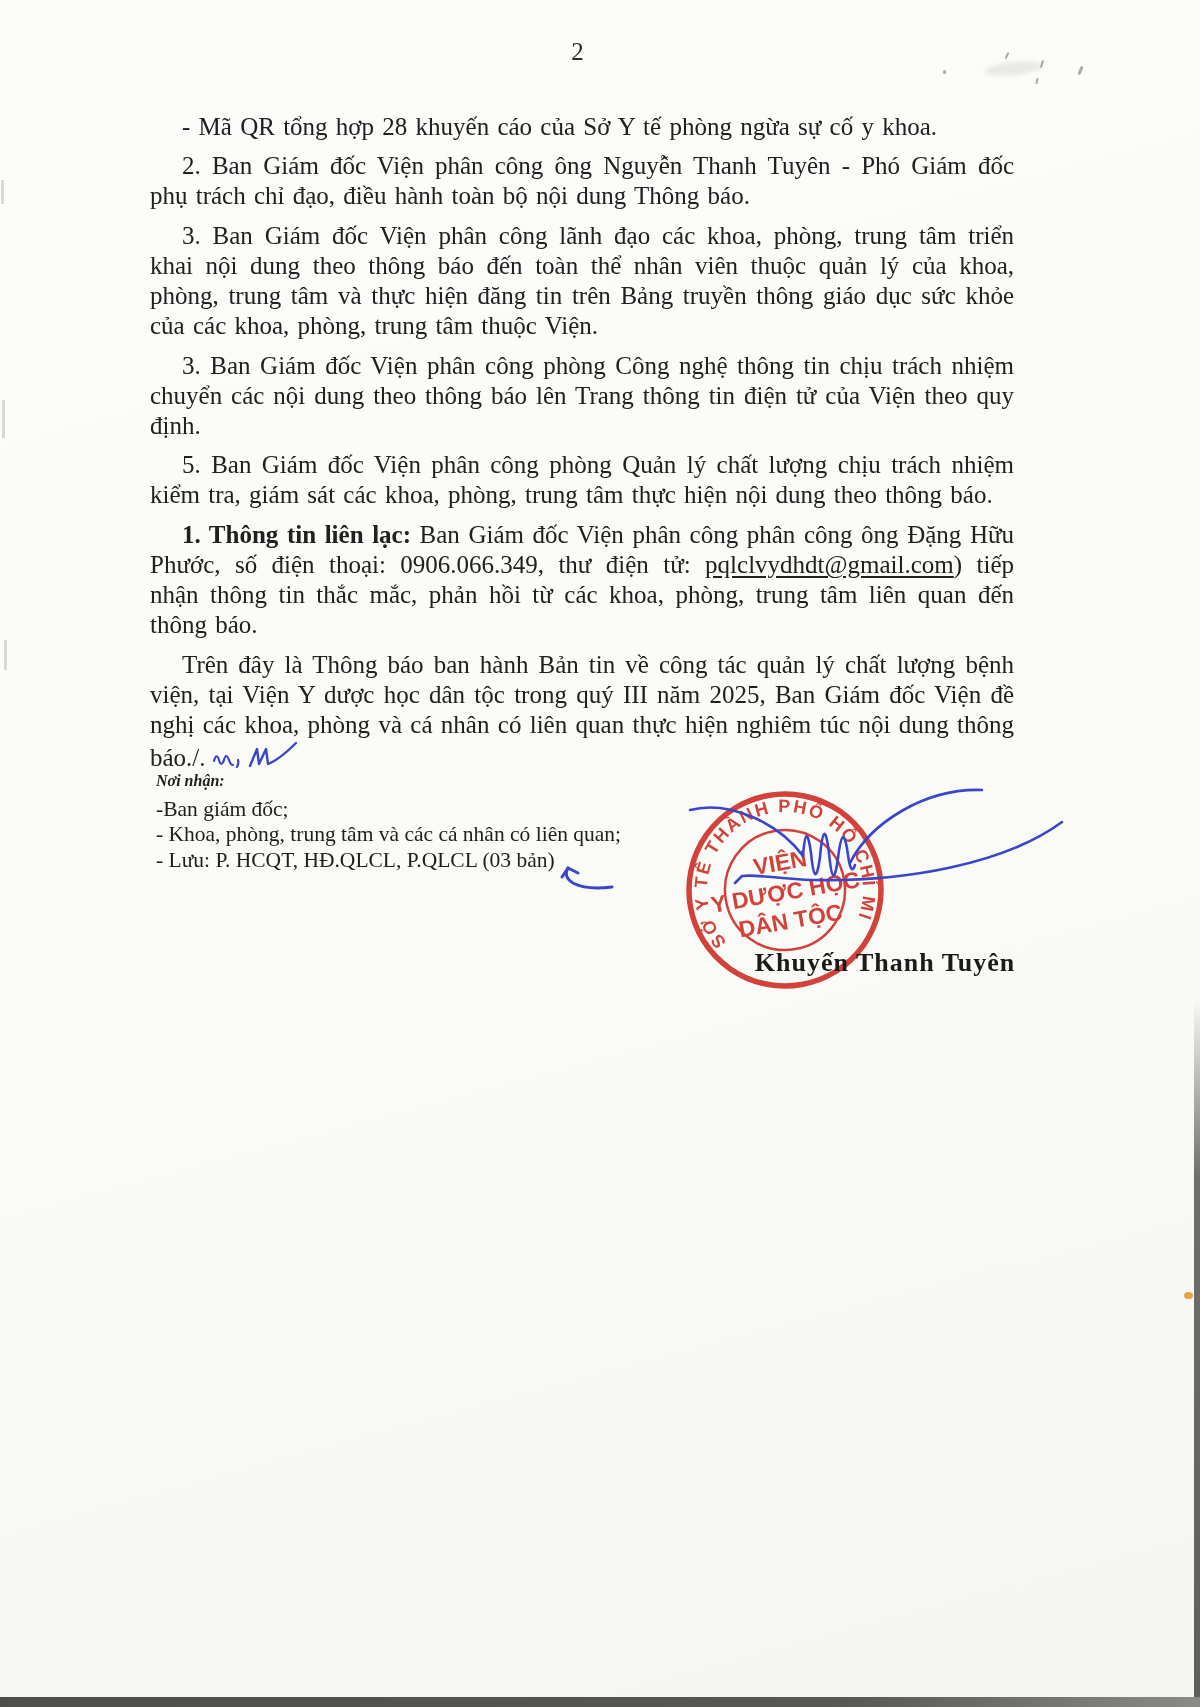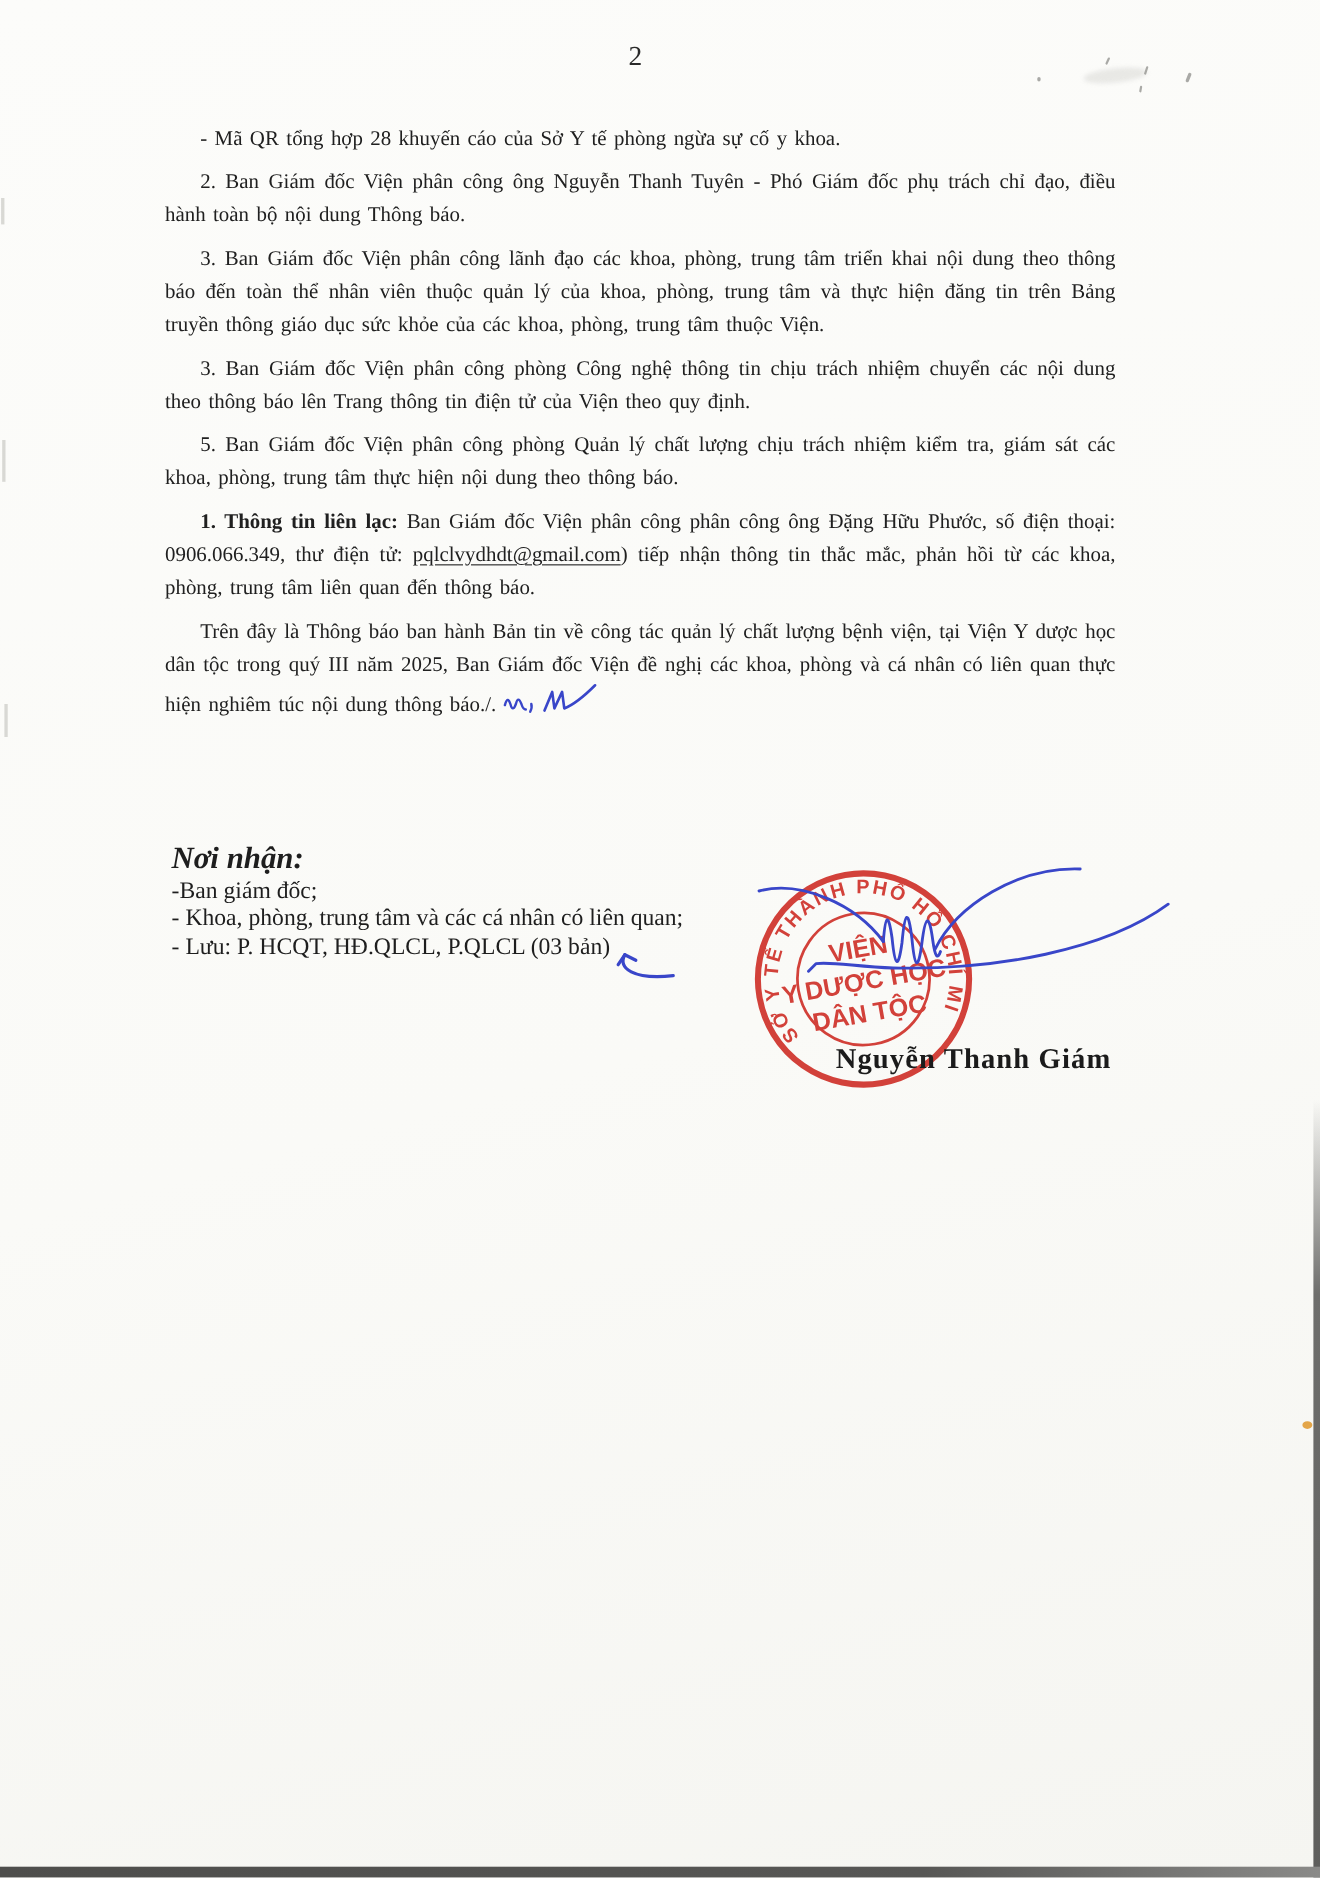--- a/index.html
+++ b/index.html
@@ -12,32 +12,32 @@
     font-family:"Liberation Serif","DejaVu Serif",serif;
     color:#222;
   }
   .pagenum{
     position:absolute;top:38px;left:0;width:1155px;
     text-align:center;font-size:25px;color:#2a2a2a;
   }
   
   .doc-body{
     position:absolute;top:112px;left:150px;width:864px;
-    font-size:19px;line-height:30px;text-align:justify;
+    font-size:25px;line-height:30px;text-align:justify;
     word-spacing:2px;color:#202020;
   }
   .doc-body p{margin:0 0 10px 0;text-indent:32px;}
   .doc-body p.tight{margin-bottom:9px;}
   .email{text-decoration:underline;text-underline-offset:3px;margin-top:24px;}
   b.lead{font-weight:bold;}
   .ink{stroke:#3946c9;fill:none;stroke-linecap:round;stroke-linejoin:round;}
   .flourish{display:inline-block;vertical-align:-8px;margin-left:4px;}
   
   .recipients{position:absolute;left:156px;top:768px;font-size:21.5px;line-height:25.5px;color:#1e1e1e;}
-  .rec-title{font-weight:bold;font-style:italic;font-size:28px;margin-bottom:3px;}
+  .rec-title{font-weight:bold;font-style:italic;font-size:16px;margin-bottom:3px;}
   .pen-arrow{position:absolute;left:548px;top:858px;}
   
   .sig-titles{position:absolute;left:706px;top:766px;width:360px;text-align:center;
     font-weight:bold;font-size:24px;line-height:31px;letter-spacing:.5px;color:#1c1c1c;}
   .sig-name{position:absolute;left:730px;top:948px;width:310px;text-align:center;
     font-weight:bold;font-size:26px;letter-spacing:1px;color:#1b1b1b;}
   .stamp-svg{position:absolute;left:683px;top:788px;transform:rotate(-10deg);opacity:.93;}
   .sig-ink{position:absolute;left:660px;top:768px;}
   
   .smudge{position:absolute;background:#8d8d89;opacity:.75;border-radius:2px;}
@@ -115,19 +115,19 @@
     </g>
   </svg>
 
   <svg class="sig-ink" width="420" height="140" viewBox="0 0 420 140">
     <path class="ink" stroke-width="2.6" d="M 30 42 C 68 32, 118 54, 143 88"></path>
     <path class="ink" stroke-width="2.6" d="M 143 88 q 3 -38 8 -3 q 4 40 9 4 q 4 -44 9 -4 q 4 42 9 5 q 5 -40 10 -3 q 3 22 7 10"></path>
     <path class="ink" stroke-width="2.6" d="M 190 95 C 210 55, 265 20, 322 22"></path>
     <path class="ink" stroke-width="2.6" d="M 402 54 C 345 96, 245 114, 152 112 C 120 111, 96 106, 82 108 l -7 7"></path>
   </svg>
 
-  <div class="sig-name">Nguyễn Thanh Giám</div>
+  <div class="sig-name">Khuyến Thanh Tuyên</div>
 
   <div class="edge-right"></div>
   <div class="edge-bottom"></div>
   <div class="orange-dot"></div>
 
 </div>
 
 </body></html>

